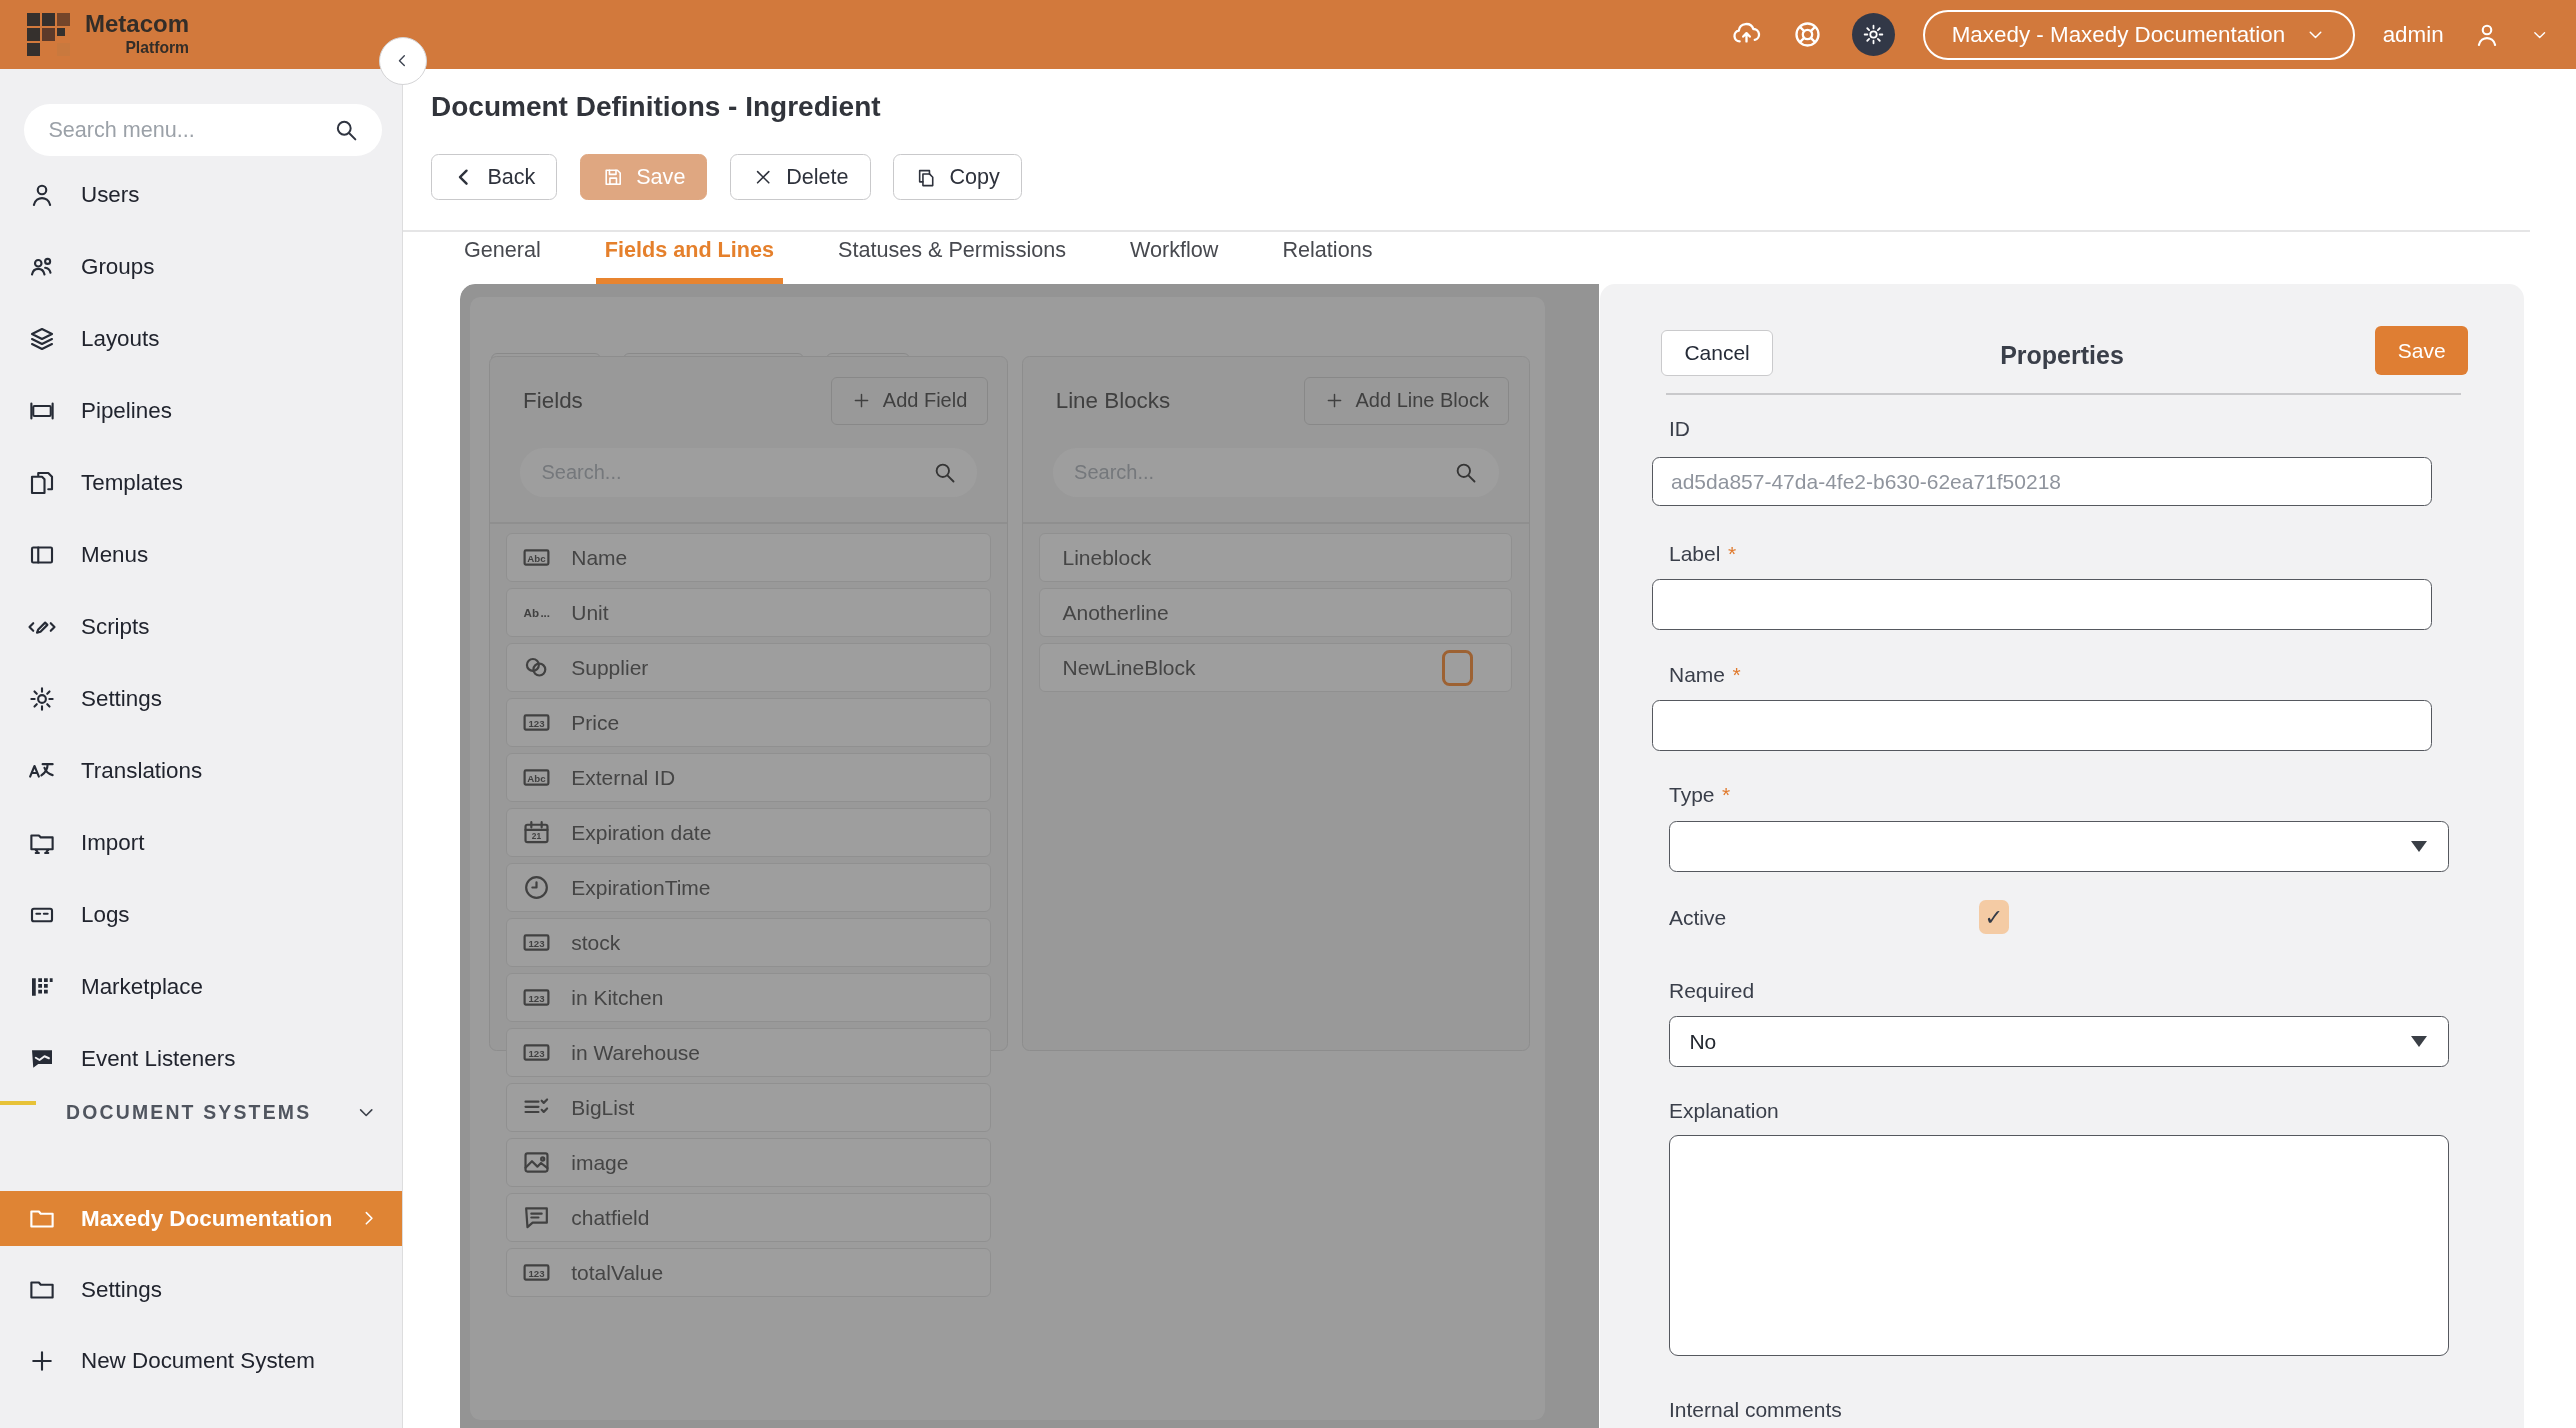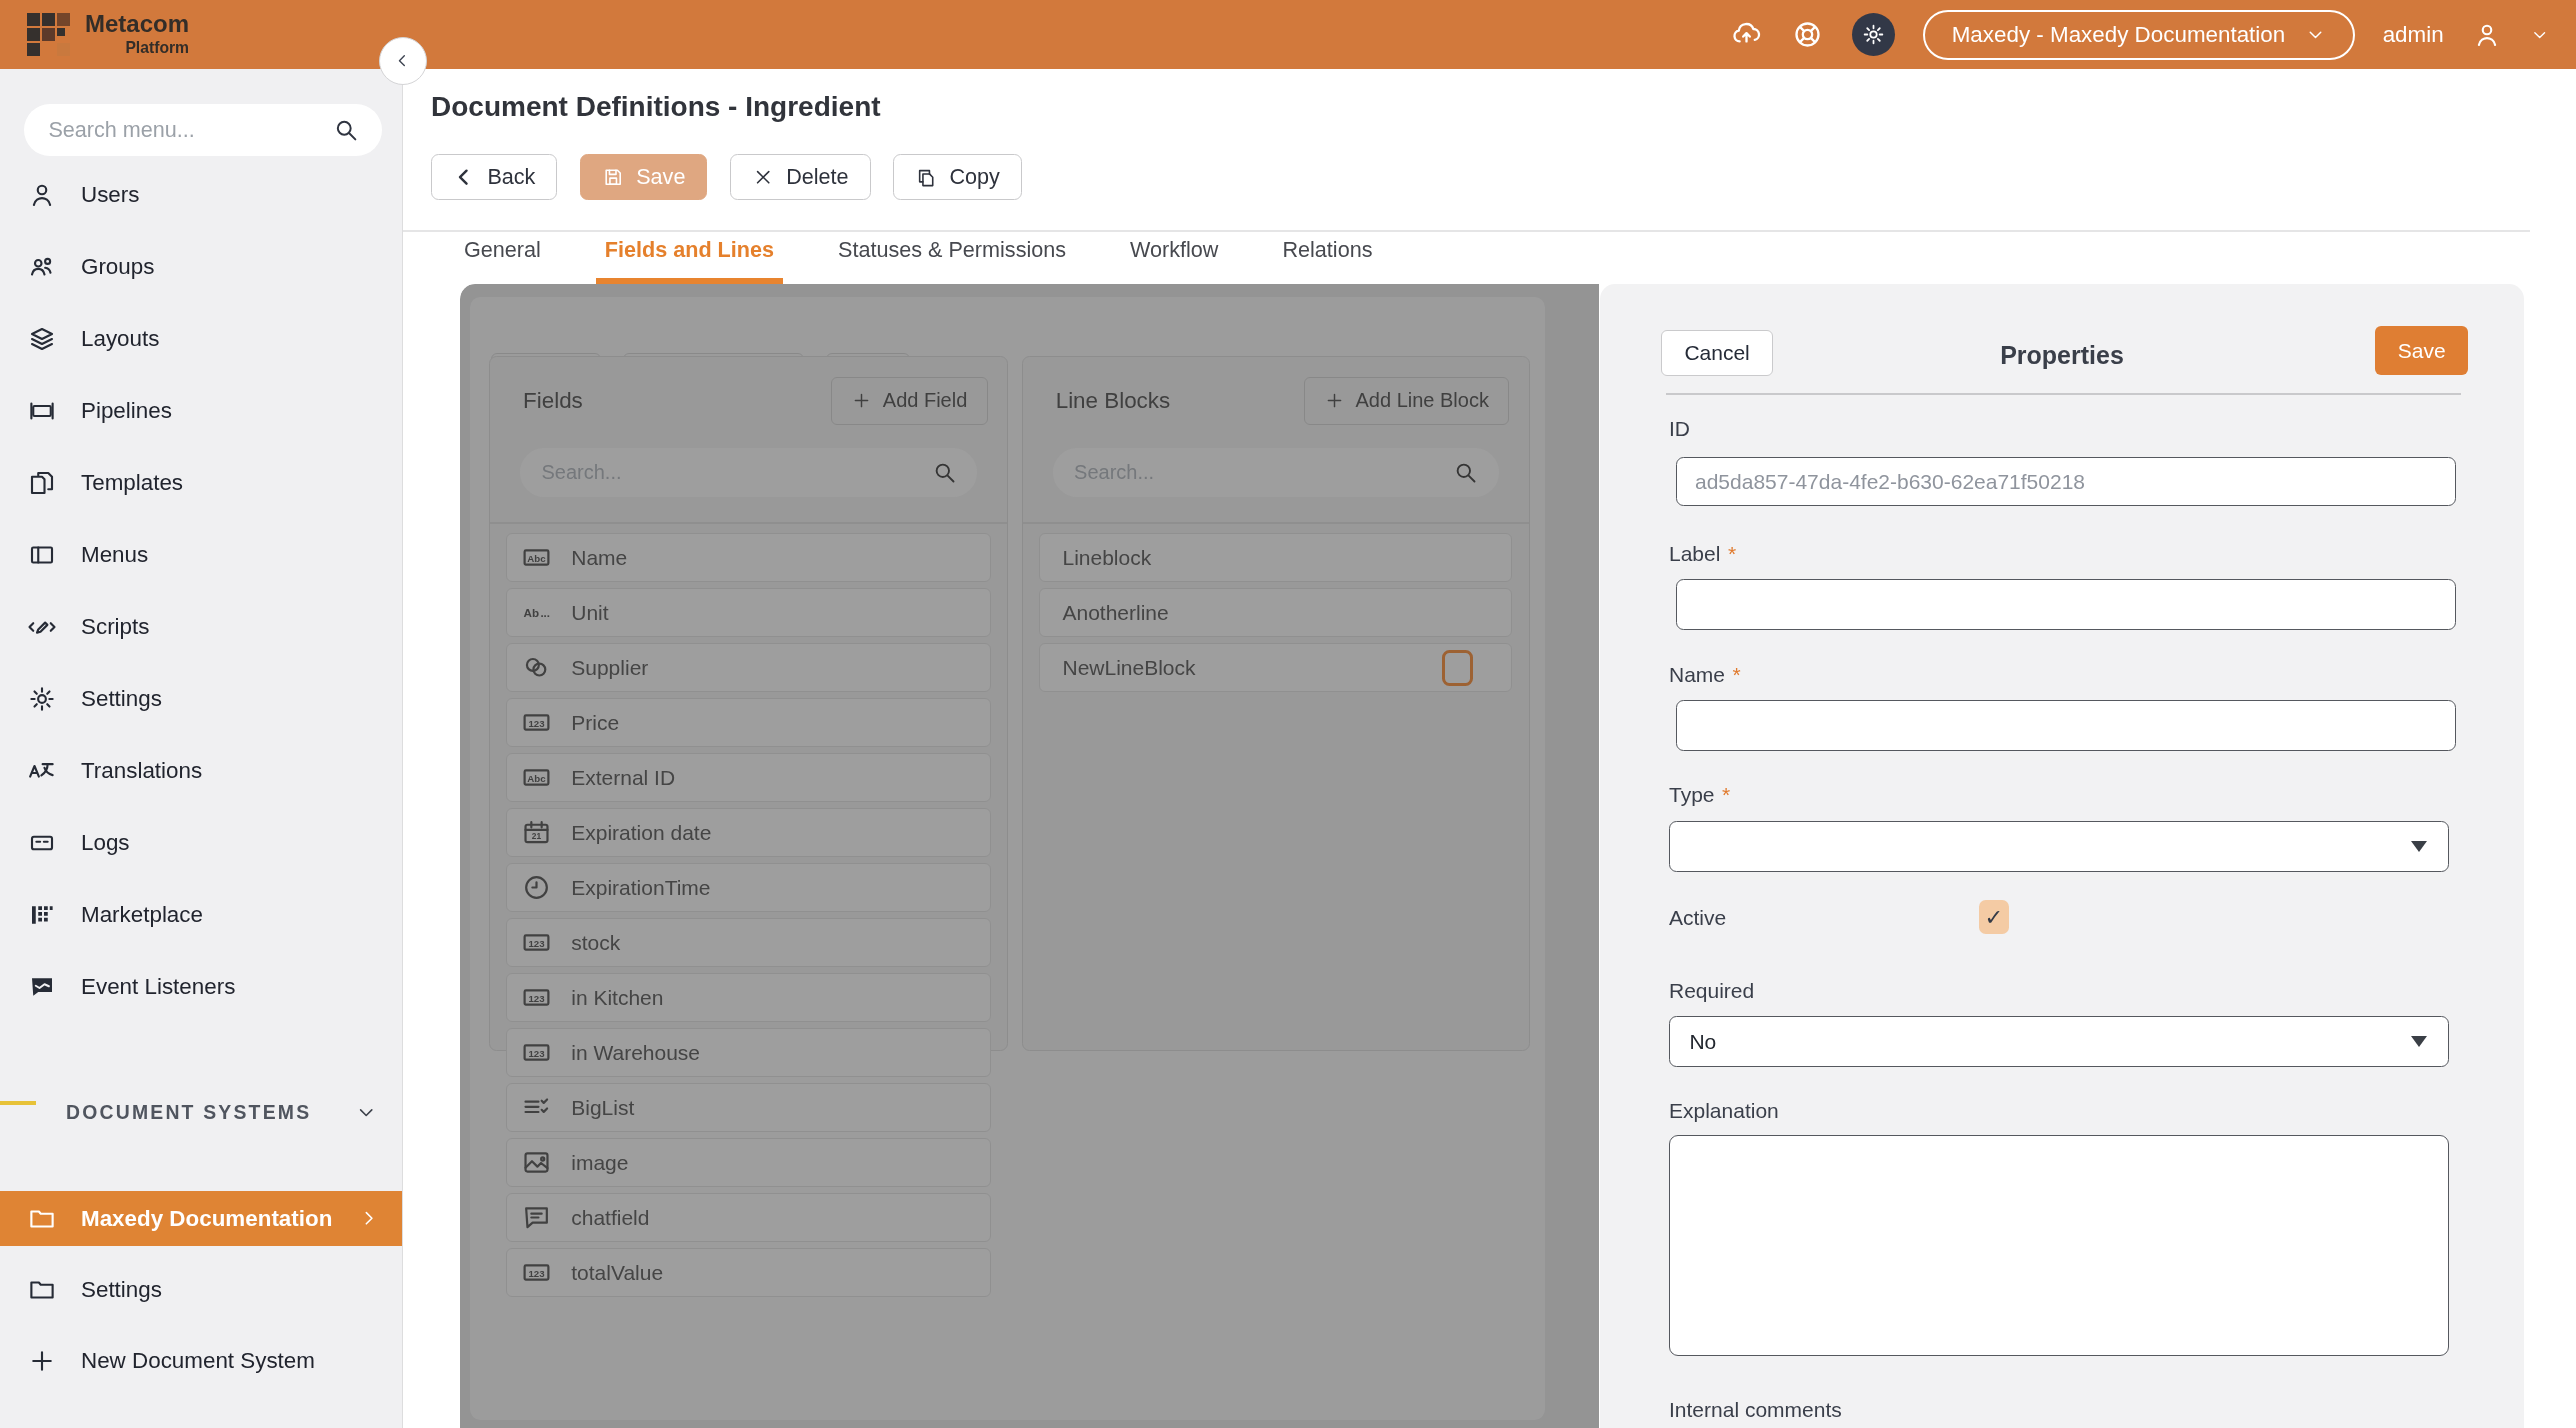--- a/index.html
+++ b/index.html
@@ -87,21 +87,21 @@
   .scrim{position:absolute;inset:0;background:rgba(0,0,0,0.37);border-top-left-radius:15px;z-index:5;}
 
   
   .props{position:absolute;left:1600px;top:284px;width:924px;height:1144px;background:#F2F2F3;border-radius:15px 15px 0 0;}
   .props-cancel{position:absolute;left:61px;top:46px;height:46px;padding:0 22.4px;background:#fff;border:1.5px solid #CACACC;border-radius:6px;font-size:21px;color:#252B37;display:inline-flex;align-items:center;box-sizing:border-box;cursor:pointer;}
   .props-title{position:absolute;left:0;right:0;top:57px;text-align:center;font-size:25px;font-weight:bold;color:#3A3F49;}
   .props-save{position:absolute;right:56px;top:42px;height:49px;padding:0 22.4px;background:#DF7E33;border:none;border-radius:6px;font-size:21px;color:#fff;display:inline-flex;align-items:center;box-sizing:border-box;cursor:pointer;}
   .props-divider{position:absolute;left:66px;right:63px;top:109px;height:1.5px;background:#C9C9CB;}
   .plabel{position:absolute;left:69px;font-size:21px;color:#3A3F4A;}
   .req{color:#E07A2D;margin-left:7.5px;}
-  .pinput{position:absolute;left:76px;width:780px;height:49px;background:#fff;border:1.5px solid #55585E;border-radius:7.5px;padding:0 18px;font-size:21px;color:#2A2F38;box-sizing:border-box;outline:none;font-family:inherit;}
+  .pinput{position:absolute;left:52px;width:780px;height:49px;background:#fff;border:1.5px solid #55585E;border-radius:7.5px;padding:0 18px;font-size:21px;color:#2A2F38;box-sizing:border-box;outline:none;font-family:inherit;}
   .pinput.muted{color:#8F949D;}
   .pselect{position:absolute;left:69px;width:780px;height:51px;background:#fff;border:1.5px solid #55585E;border-radius:7.5px;box-sizing:border-box;display:flex;align-items:center;padding:0 19.4px;font-size:21px;color:#22272F;cursor:pointer;}
   .pselect::after{content:'';position:absolute;right:21px;top:19.4px;border-left:8.2px solid transparent;border-right:8.2px solid transparent;border-top:11.2px solid #3A3F46;}
   .pcheck{position:absolute;left:379px;width:30px;height:34px;background:#F4CBA4;border-radius:6.7px;display:flex;align-items:center;justify-content:center;color:#333A46;font-size:22.4px;cursor:pointer;}
   .ptextarea{position:absolute;left:69px;width:780px;height:221px;background:#fff;border:1.5px solid #55585E;border-radius:9px;box-sizing:border-box;resize:none;outline:none;font-family:inherit;font-size:21px;padding:13.4px 18px;color:#2A2F38;}
 </style>
 </head>
 <body>
 
 <div id="app">
@@ -264,20 +264,30 @@
   </div>
         <div class="si">
     <span class="si-ic">
             <svg viewBox="0 0 24 24">
               <path d="M2.5 16.5L6 8l3.5 8.5M3.8 13.6h4.4"></path>
               <path d="M12.5 6.5h8M16.5 6.5c0 4-2.2 7-5 9"></path>
               <path d="M14 9.5c1 2.8 3.5 5 6.5 5.8"></path>
             </svg>
           </span>
     <span class="si-lb">Translations</span>
+
+  </div>
+        <div class="si">
+    <span class="si-ic">
+            <svg viewBox="0 0 24 24">
+              <path d="M3.5 6h6l1.5 1.5h9.5V17h-17z"></path>
+              <path d="M9.5 20H7l1.3-1.2L7 17.5M14.5 20H17l-1.3-1.2 1.3-1.3"></path>
+            </svg>
+          </span>
+    <span class="si-lb">Import</span>
 
   </div>
         <div class="si">
     <span class="si-ic">
             <svg viewBox="0 0 24 24">
               <rect x="4" y="7" width="16" height="10" rx="1.5"></rect>
               <path d="M7.5 11h3M13.5 11h3"></path>
             </svg>
           </span>
     <span class="si-lb">Logs</span>

